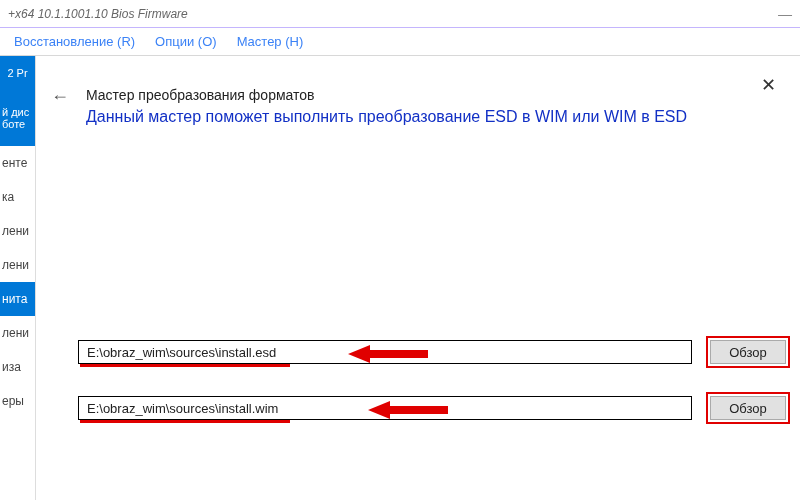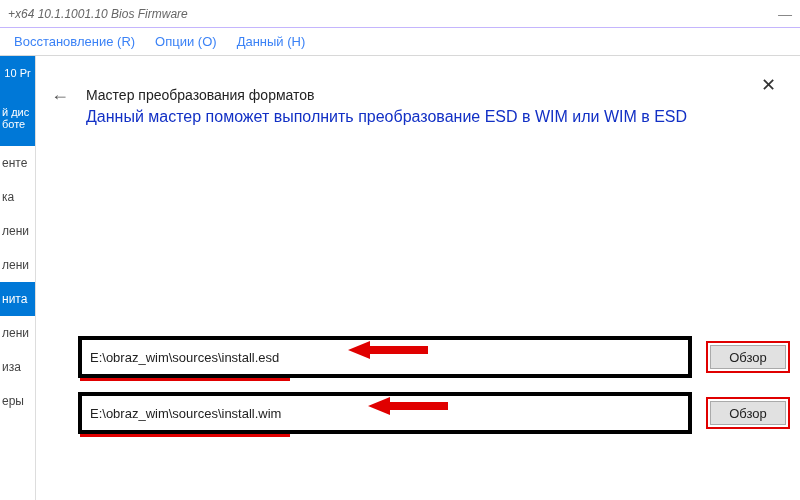--- a/index.html
+++ b/index.html
@@ -138,22 +138,22 @@
       left: 42px;
       right: 10px;
       display: flex;
       align-items: center;
       gap: 14px;
     }
     .field-row.row1 { top: 280px; }
     .field-row.row2 { top: 336px; }
     .text-input {
       flex: 1;
-      height: 42px;
-      border: 4px solid #000000;
+      height: 24px;
+      border: 1px solid #000000;
       font-size: 13px;
       padding: 0 8px;
       color: #222;
       outline: none;
     }
     .browse-wrap {
       border: 2px solid #e00000;
       padding: 2px;
     }
     .browse-btn {
@@ -193,27 +193,27 @@
 <div class="titlebar">
   <span>+x64 10.1.1001.10 Bios Firmware</span>
   <div class="titlebar-right">
     <span>—</span>
   </div>
 </div>
 
 <div class="menubar">
   <div class="menu-item">Восстановление (R)</div>
   <div class="menu-item">Опции (O)</div>
-  <div class="menu-item">Данный (H)</div>
+  <div class="menu-item">Мастер (H)</div>
 </div>
 
 <div class="content-wrap">
 
   <div class="sidebar-col">
-    <div class="sidebar-blue-top">10 Pr</div>
+    <div class="sidebar-blue-top">2 Pr</div>
     <div class="sidebar-blue-mid">
       <div>й дис</div>
       <div>боте</div>
     </div>
     <div class="sidebar-item">енте</div>
     <div class="sidebar-item">ка</div>
     <div class="sidebar-item">лени</div>
     <div class="sidebar-item">лени</div>
     <div class="sidebar-item sel">нита</div>
     <div class="sidebar-item">лени</div>

